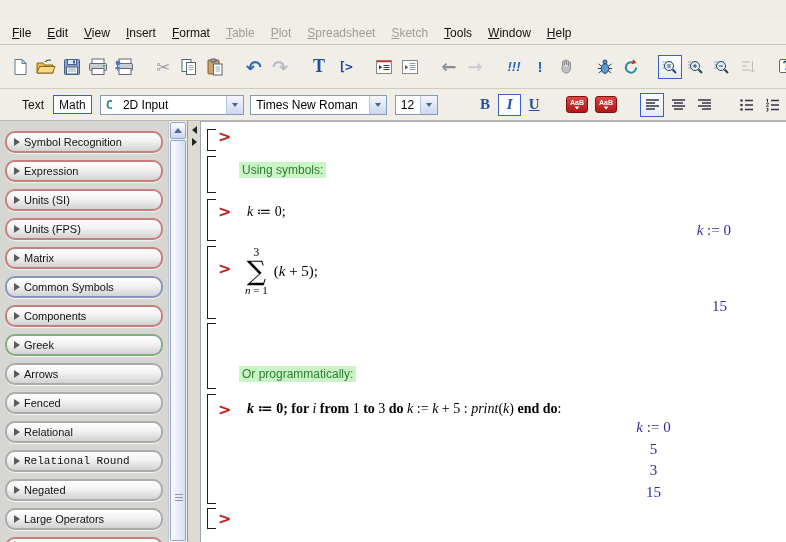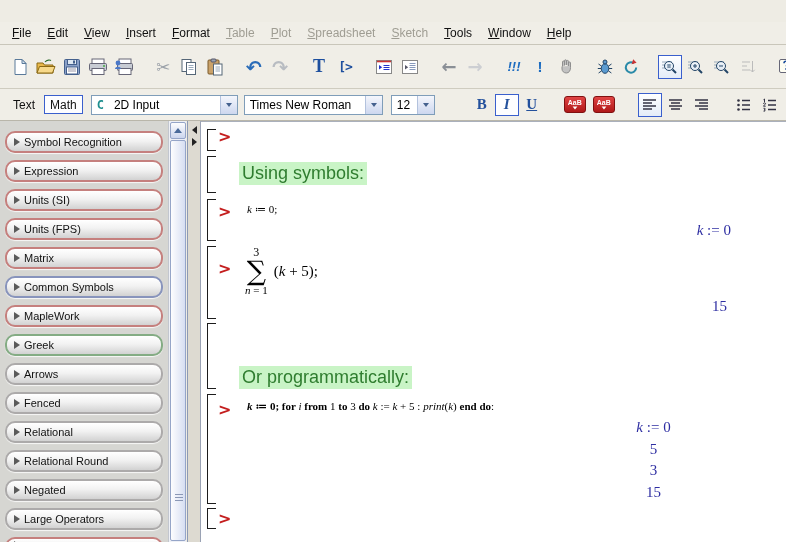--- a/index.html
+++ b/index.html
@@ -33,21 +33,21 @@
   .g-T { font-family:"Liberation Serif",serif; font-size:18px; font-weight:bold; color:#1d4f9e; }
   .g-minput { font-family:"DejaVu Sans Mono",monospace; font-size:13px; font-weight:bold; color:#1d4f9e; letter-spacing:-1px; }
   .g-back { font-size:18px; font-weight:bold; color:#8a8f96; }
   .g-fwd { font-size:18px; font-weight:bold; color:#ccced2; }
   .g-execall { font-size:13px; font-weight:bold; font-style:italic; color:#1d6cc0; letter-spacing:0px; }
   .g-exec { font-size:15px; font-weight:bold; color:#1d6cc0; }
   .tbtn.selected { border:1px solid #3a5fcd; background:linear-gradient(180deg,#ffffff,#e4ecf8); }
 
   
   .toolbar2 { position:absolute; left:0; top:89px; width:786px; height:32px; background:#f0eee7;
-    border-bottom:1px solid #b9b6aa; display:flex; align-items:center; padding-left:7px; font-size:12px; }
+    border-bottom:1px solid #b9b6aa; display:flex; align-items:center; padding-left:16px; font-size:12px; }
   .mode-btn { height:19px; padding:0 5px; display:flex; align-items:center; border:1px solid transparent; color:#111; }
   .mode-btn.selected { border:1px solid #3a5fcd; background:#fdfdff; }
   .combo { height:20px; background:#fff; border:1px solid #7f9db9; display:flex; align-items:center; position:relative; font-size:12px; }
   .combo .val { padding-left:5px; white-space:nowrap; overflow:hidden; flex:1; }
   .combo .cbtn { width:17px; height:18px; background:linear-gradient(180deg,#f4f6fc,#cdd7ef); border-left:1px solid #b3c2dd; display:flex; align-items:center; justify-content:center; }
   .caret-down { width:0; height:0; border-left:3.5px solid transparent; border-right:3.5px solid transparent; border-top:4.5px solid #44618e; }
   .style-c { color:#1f8f8f; font-weight:bold; font-family:"DejaVu Sans Mono",monospace; margin:0 5px 0 5px; }
   .fmt-btn { width:24px; height:22px; margin-right:1px; display:flex; align-items:center; justify-content:center; border:1px solid transparent; font-family:"Liberation Serif",serif; font-size:15px; color:#23509c; }
   .fmt-btn.selected { border:1px solid #3a5fcd; background:#fdfdff; }
   .fmt-b { font-weight:bold; } .fmt-i { font-style:italic; font-weight:bold;} .fmt-u { text-decoration:underline; font-weight:bold;}
@@ -79,23 +79,23 @@
   .split-tri-l { position:absolute; left:4px; top:5px; width:0; height:0; border-top:4px solid transparent; border-bottom:4px solid transparent; border-right:5px solid #222; }
   .split-tri-r { position:absolute; left:4px; top:17px; width:0; height:0; border-top:4px solid transparent; border-bottom:4px solid transparent; border-left:5px solid #222; }
 
   
   .doc { position:absolute; left:200px; top:0; width:586px; height:421px; background:#fff; border-top:1px solid #aab0bc; border-left:1px solid #9aa2b4; }
   .bracket { position:absolute; left:6px; width:9px; border-left:1px solid #1c1c1c; border-top:1px solid #1c1c1c; border-bottom:1px solid #1c1c1c; }
   .g1 { top:7px; height:22px; }  .g2 { top:34px; height:37px; }  .g3 { top:77px; height:42px; }
   .g4 { top:124px; height:73px; } .g5 { top:201px; height:66px; } .g6 { top:272px; height:110px; } .g7 { top:386px; height:21px; }
   .prompt { position:absolute; left:17px; color:#c41e1e; font-family:"DejaVu Sans",sans-serif; font-weight:bold; font-size:16px; line-height:14px; }
   .p1 { top:8px; } .p2 { top:83px; } .p3 { top:140px; } .p4 { top:281px; } .p5 { top:390px; }
-  .ws-text { position:absolute; left:38px; font-size:18px; color:#2f7d2f; background:#c9f4c6; padding:1px 3px; }
+  .ws-text { position:absolute; left:38px; font-size:12px; color:#2f7d2f; background:#c9f4c6; padding:1px 3px; }
   .t1 { top:40px; } .t2 { top:244px; }
-  .math { font-family:"Liberation Serif","DejaVu Serif",serif; font-size:11px; color:#000; }
+  .math { font-family:"Liberation Serif","DejaVu Serif",serif; font-size:14px; color:#000; }
   .tk-i { font-style:italic; } .tk-b { font-weight:bold; } .tk-bi { font-weight:bold; font-style:italic; } .tk-r {}
   .in1 { position:absolute; left:46px; top:81px; }
   .out { color:#2e2ea2; font-family:"Liberation Serif","DejaVu Serif",serif; font-size:15px; }
   .out1 { position:absolute; right:55px; top:100px; }
   .sum-wrap { position:absolute; left:44px; top:124px; display:flex; align-items:center; }
   .sigma-col { display:flex; flex-direction:column; align-items:center; font-family:"Liberation Serif","DejaVu Serif",serif; }
   .sum-upper { font-size:12px; line-height:12px; }
   .sum-sigma { font-size:27px; line-height:26px; font-family:"DejaVu Serif",serif; }
   .sum-lower { font-size:11px; line-height:12px; }
   .sum-body { margin-left:6px; font-size:15px; }
@@ -384,39 +384,39 @@
         <div class="pal-btn" style="border-color: rgb(197, 128, 126);">
           <span class="tri"></span>
           <span class="pal-label">Matrix</span>
         </div>
         <div class="pal-btn" style="border-color: rgb(136, 148, 188);">
           <span class="tri"></span>
           <span class="pal-label">Common Symbols</span>
         </div>
         <div class="pal-btn" style="border-color: rgb(197, 128, 126);">
           <span class="tri"></span>
-          <span class="pal-label">MapleWork</span>
+          <span class="pal-label">Components</span>
         </div>
         <div class="pal-btn" style="border-color: rgb(132, 172, 132);">
           <span class="tri"></span>
           <span class="pal-label">Greek</span>
         </div>
         <div class="pal-btn" style="border-color: rgb(172, 170, 170);">
           <span class="tri"></span>
           <span class="pal-label">Arrows</span>
         </div>
         <div class="pal-btn" style="border-color: rgb(172, 170, 170);">
           <span class="tri"></span>
           <span class="pal-label">Fenced</span>
         </div>
         <div class="pal-btn" style="border-color: rgb(172, 170, 170);">
           <span class="tri"></span>
           <span class="pal-label">Relational</span>
         </div>
-        <div class="pal-btn" style="border-color: rgb(172, 170, 170);">
+        <div class="pal-btn" style="border-color: rgb(172, 170, 170); font-family: Liberation Mono, monospace;">
           <span class="tri"></span>
           <span class="pal-label">Relational Round</span>
         </div>
         <div class="pal-btn" style="border-color: rgb(172, 170, 170);">
           <span class="tri"></span>
           <span class="pal-label">Negated</span>
         </div>
         <div class="pal-btn" style="border-color: rgb(172, 170, 170);">
           <span class="tri"></span>
           <span class="pal-label">Large Operators</span>

